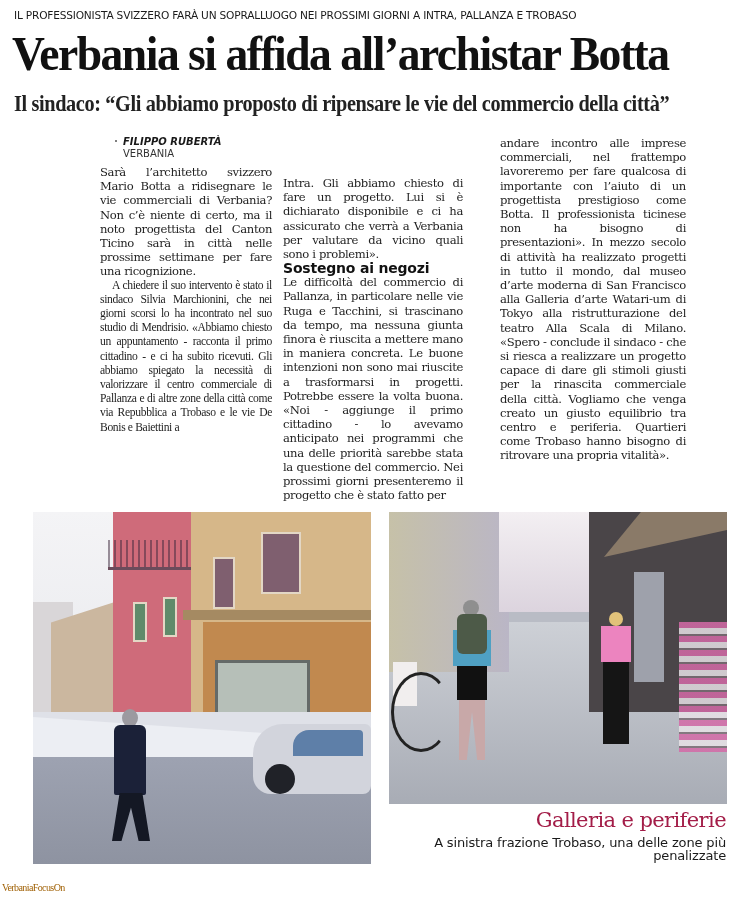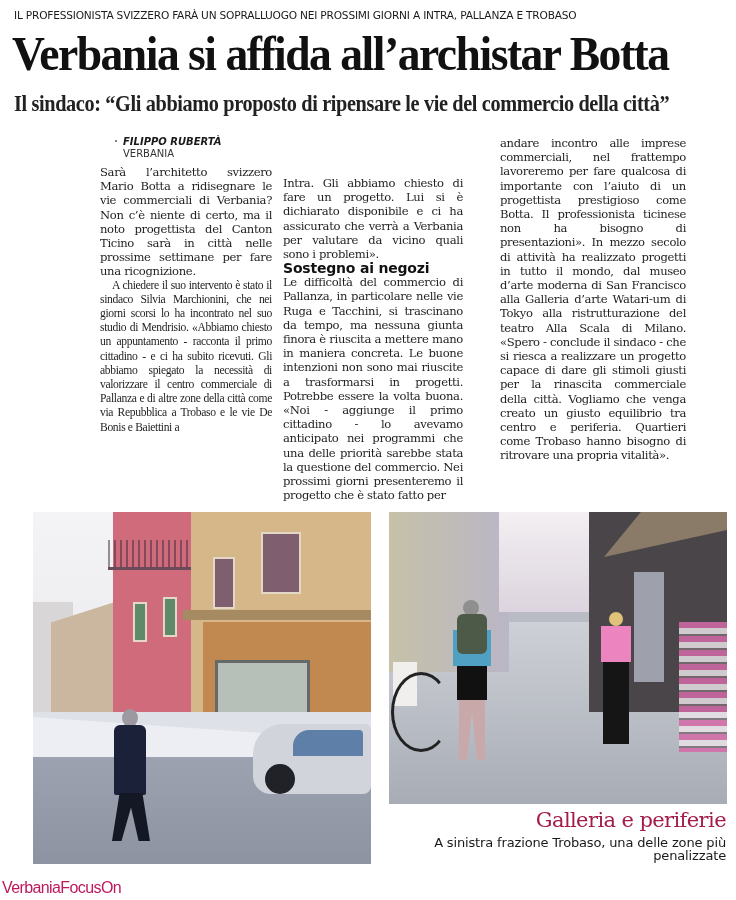--- a/index.html
+++ b/index.html
@@ -93,22 +93,22 @@
     font-family: "DejaVu Serif", serif; font-size: 21px; line-height: 26px;
     color: #a31d48; letter-spacing: -0.6px; white-space: nowrap;
   }
   .caption-text {
     position: absolute; left: 396px; top: 836px; width: 330px;
     font-family: "DejaVu Sans", sans-serif; font-size: 13px;
     line-height: 13px; color: #1a1a1a; text-align: right; letter-spacing: -0.15px;
   }
   .watermark {
     position: absolute; left: 2px; top: 880px;
-    font-family: Liberation Sans, sans-serif; font-size: 16px; line-height: 16px;
-    color: #be185d; letter-spacing: -0.6px;
+    font-family: Liberation Serif, serif; font-size: 10px; line-height: 16px;
+    color: #a16207; letter-spacing: -0.6px;
   }
 </style>
 </head>
 <body>
 
 <div class="kicker">IL PROFESSIONISTA SVIZZERO FARÀ UN SOPRALLUOGO NEI PROSSIMI GIORNI A INTRA, PALLANZA E TROBASO</div>
 <h1 class="headline">Verbania si affida all’archistar Botta</h1>
 <h2 class="subhead">Il sindaco: “Gli abbiamo proposto di ripensare le vie del commercio della città”</h2>
 
 <div class="byline">

